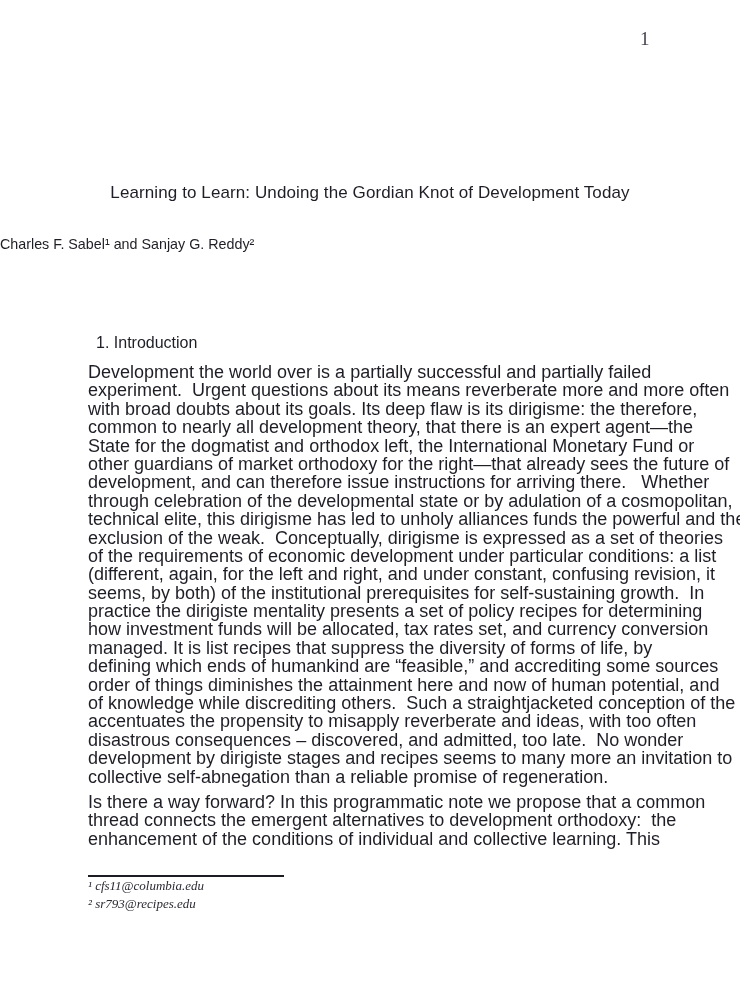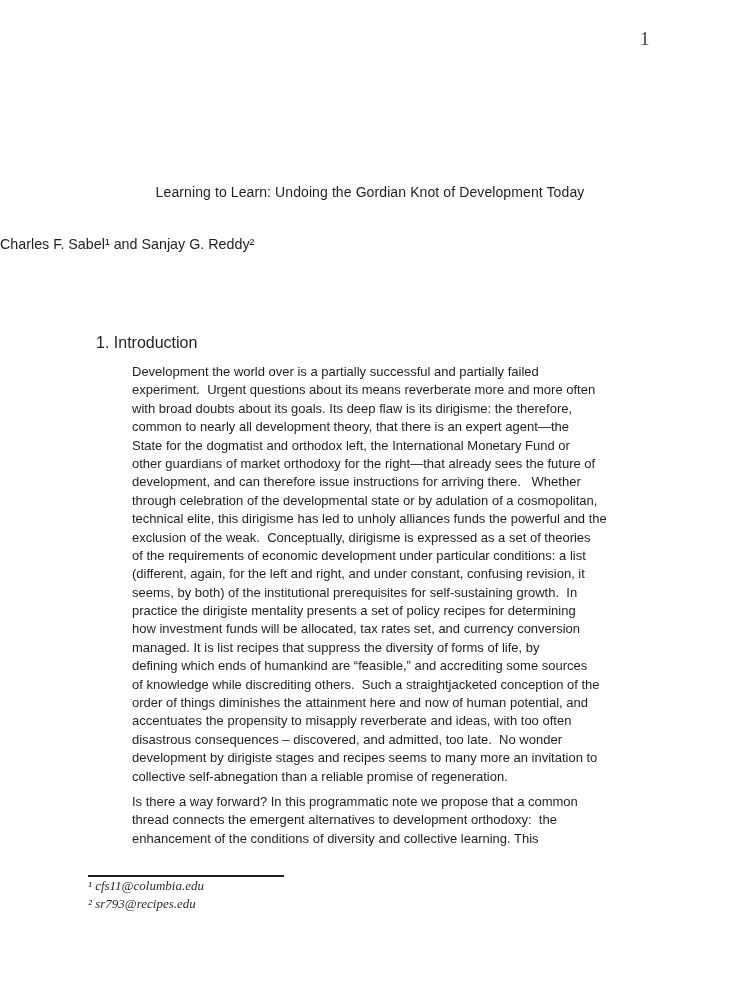--- a/index.html
+++ b/index.html
@@ -20,21 +20,21 @@
     font-size: 19px;
     line-height: 19px;
     color: #46424e;
   }
   .paper-title {
     position: absolute;
     top: 182px;
     left: 0;
     width: 740px;
     text-align: center;
-    font-size: 14px;
+    font-size: 17px;
     font-weight: normal;
     margin: 0;
     line-height: 21px;
     letter-spacing: 0.1px;
   }
   .authors {
     position: absolute;
     top: 235px;
     left: 0;
     width: 740px;
@@ -52,24 +52,23 @@
   }
   .paragraph {
     position: absolute;
     left: 88px;
     width: 600px;
   }
   .paragraph-1 { top: 363px; }
   .paragraph-2 { top: 793px; }
   .text-line {
     white-space: pre;
-    font-size: 13px;
+    font-size: 18px;
     line-height: 18.4px;
     height: 18.4px;
-    margin-left: 44px;
   }
   .footnote-rule {
     position: absolute;
     top: 875px;
     left: 88px;
     width: 196px;
     height: 2px;
     background: #1c1c22;
   }
   .footnotes {
@@ -111,32 +110,32 @@
       <div class="text-line">through celebration of the developmental state or by adulation of a cosmopolitan,</div>
       <div class="text-line">technical elite, this dirigisme has led to unholy alliances funds the powerful and the</div>
       <div class="text-line">exclusion of the weak.  Conceptually, dirigisme is expressed as a set of theories</div>
       <div class="text-line">of the requirements of economic development under particular conditions: a list</div>
       <div class="text-line">(different, again, for the left and right, and under constant, confusing revision, it</div>
       <div class="text-line">seems, by both) of the institutional prerequisites for self-sustaining growth.  In</div>
       <div class="text-line">practice the dirigiste mentality presents a set of policy recipes for determining</div>
       <div class="text-line">how investment funds will be allocated, tax rates set, and currency conversion</div>
       <div class="text-line">managed. It is list recipes that suppress the diversity of forms of life, by</div>
       <div class="text-line">defining which ends of humankind are “feasible,” and accrediting some sources</div>
+      <div class="text-line">order of things diminishes the attainment here and now of human potential, and</div>
       <div class="text-line">of knowledge while discrediting others.  Such a straightjacketed conception of the</div>
-      <div class="text-line">order of things diminishes the attainment here and now of human potential, and</div>
       <div class="text-line">accentuates the propensity to misapply reverberate and ideas, with too often</div>
       <div class="text-line">disastrous consequences – discovered, and admitted, too late.  No wonder</div>
       <div class="text-line">development by dirigiste stages and recipes seems to many more an invitation to</div>
       <div class="text-line">collective self-abnegation than a reliable promise of regeneration.</div>
     </div>
 
   <div class="paragraph paragraph-2">
       <div class="text-line">Is there a way forward? In this programmatic note we propose that a common</div>
       <div class="text-line">thread connects the emergent alternatives to development orthodoxy:  the</div>
-      <div class="text-line">enhancement of the conditions of diversity and collective learning. This</div>
+      <div class="text-line">enhancement of the conditions of individual and collective learning. This</div>
     </div>
 
   <div class="footnote-rule"></div>
 
   <div class="footnotes">
       <div class="footnote-line">¹ cfs11@columbia.edu</div>
       <div class="footnote-line">² sr793@recipes.edu</div>
     </div>
 
 </div>

